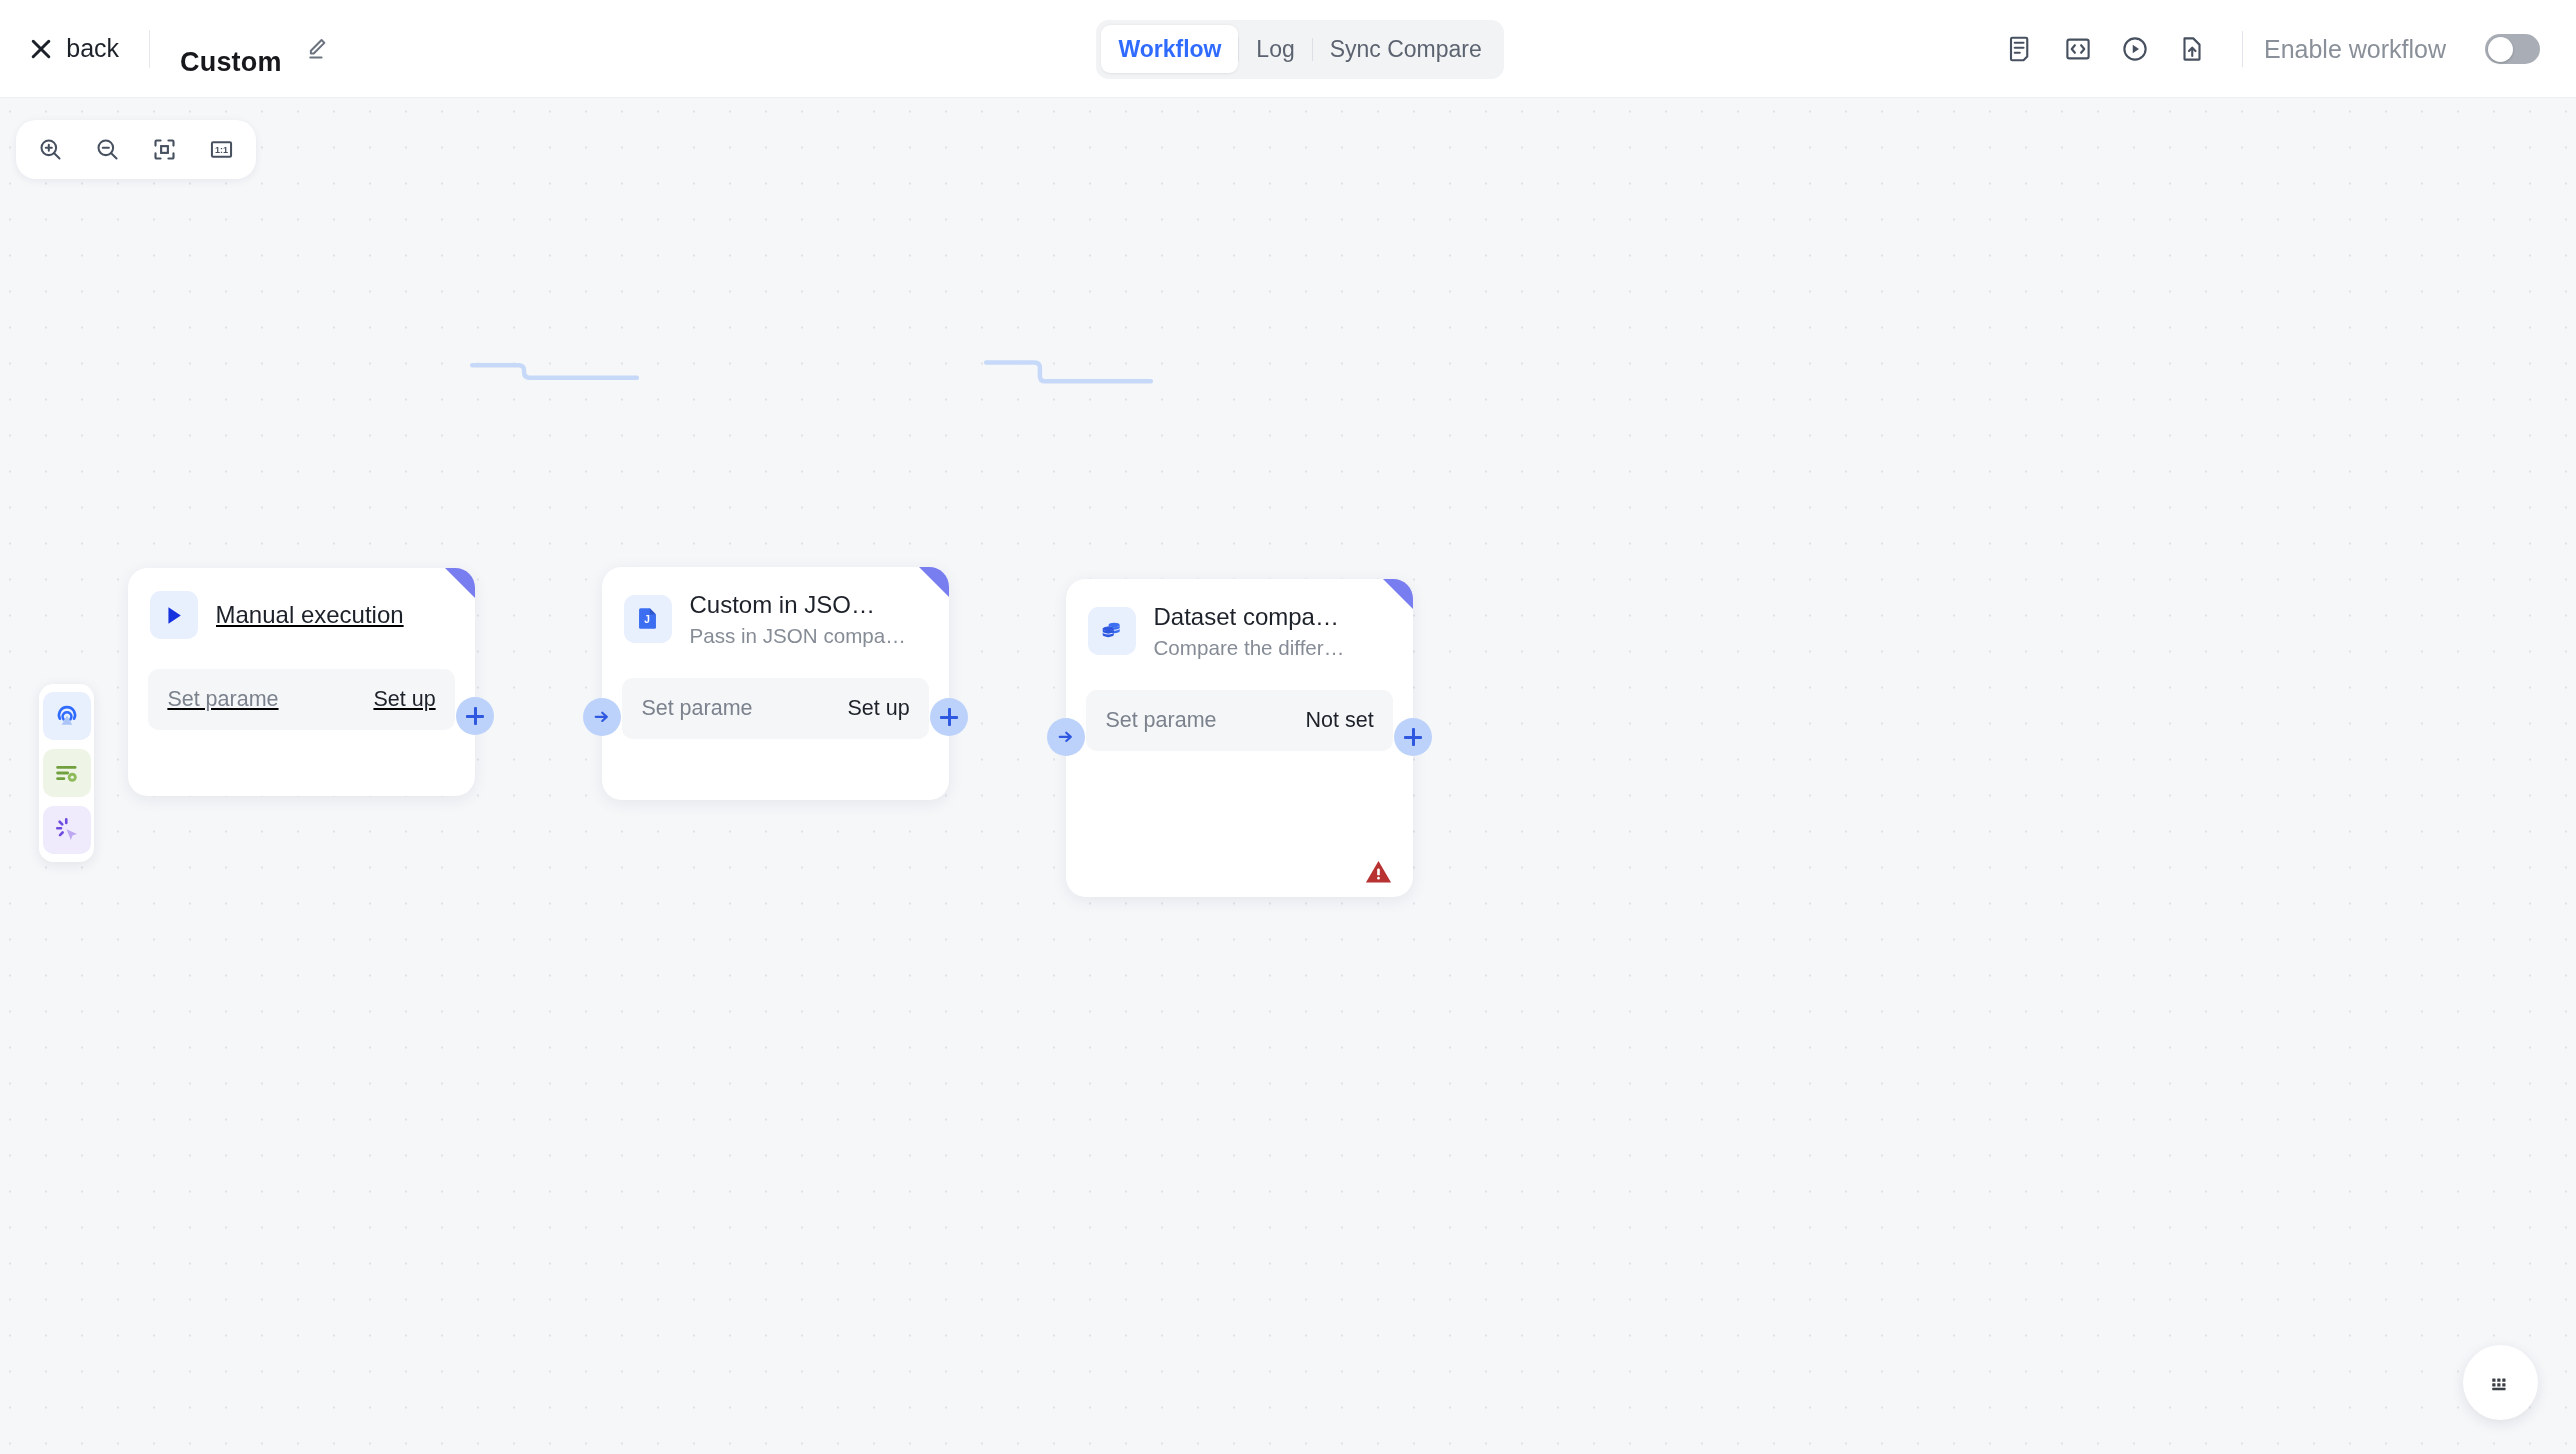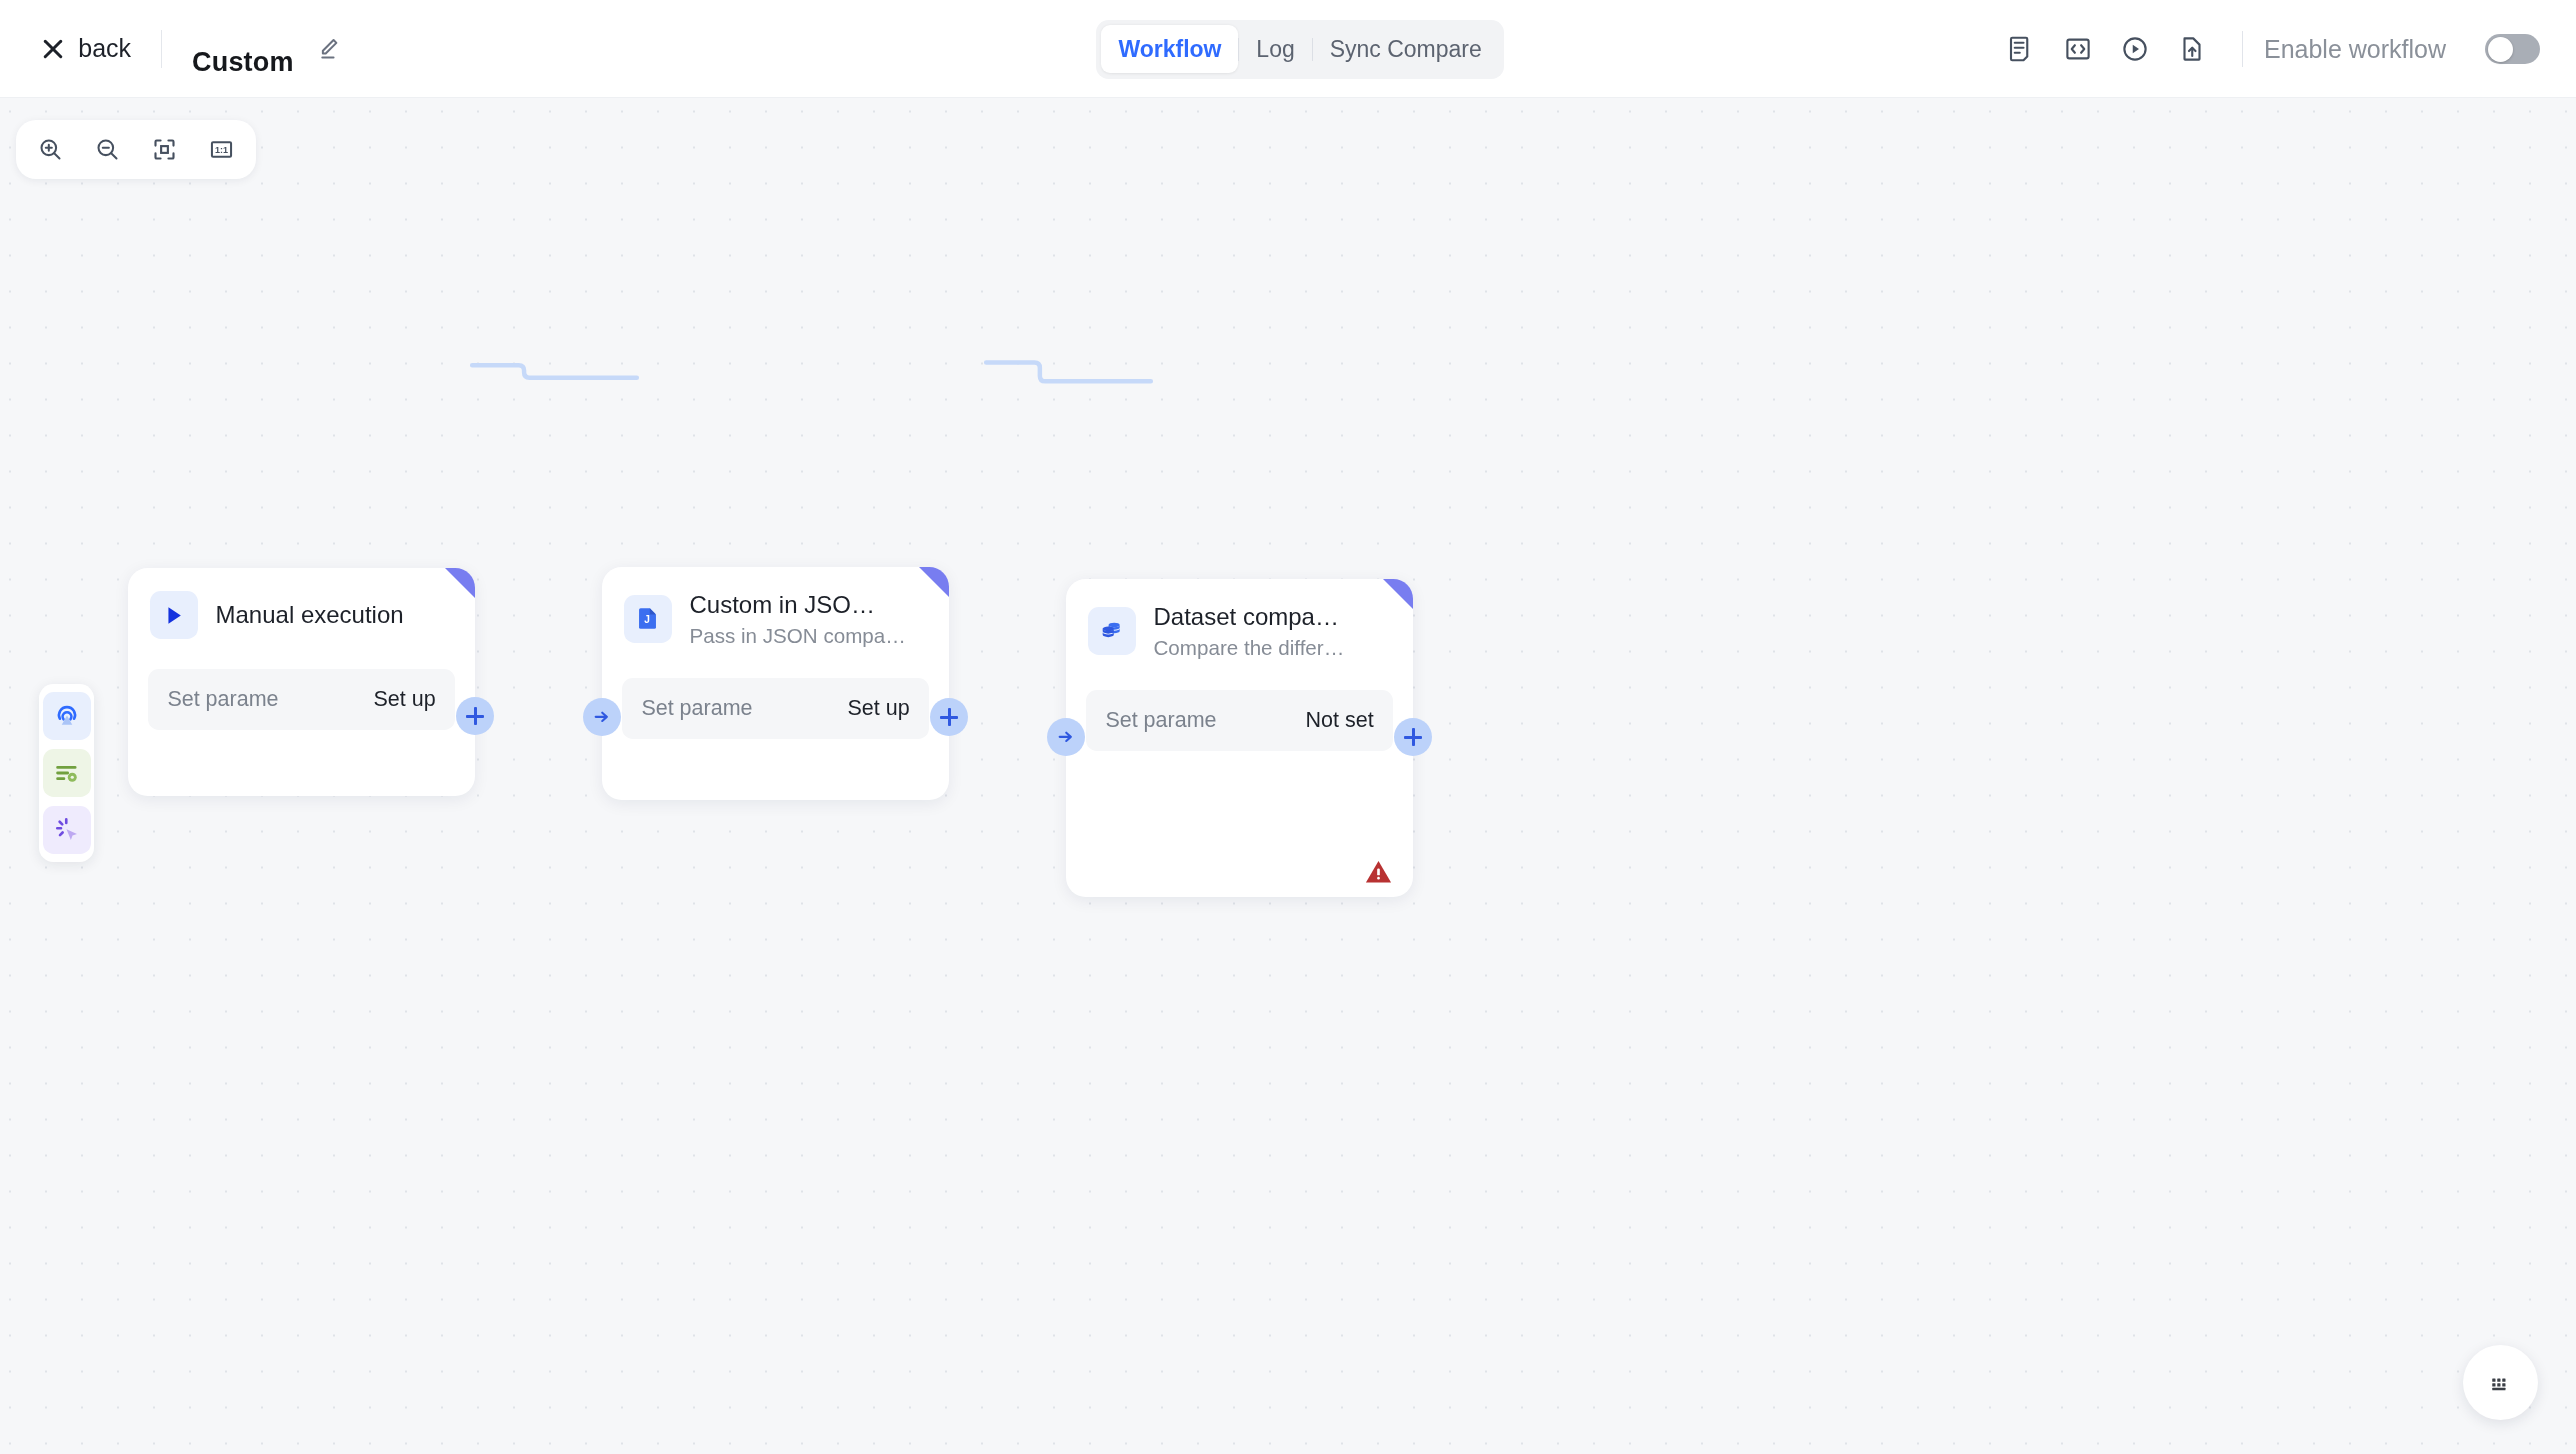--- a/index.html
+++ b/index.html
@@ -13,21 +13,21 @@
 
   
   .header {
     position: absolute; top: 0; left: 0;
     width: 2576px; height: 98px;
     background: #ffffff;
     border-bottom: 0.9px solid #eef0f3;
     display: flex; align-items: center;
     z-index: 30;
   }
-  .hdr-left { display: flex; align-items: center; padding-left: 41px; flex: 0 0 auto; }
+  .hdr-left { display: flex; align-items: center; padding-left: 29px; flex: 0 0 auto; }
   .back-btn { display: flex; align-items: center; gap: 14.3px; cursor: pointer; }
   .close-x { width: 23px; height: 23px; position: relative; }
   .close-x:before, .close-x:after {
     content: ""; position: absolute; left: 50%; top: 50%;
     width: 25px; height: 3px; background: #1d2129; border-radius: 1.8px;
   }
   .close-x:before { transform: translate(-50%,-50%) rotate(45deg); }
   .close-x:after  { transform: translate(-50%,-50%) rotate(-45deg); }
   .back-label { font-size: 25px; color: #1d2129; }
   .hdr-divider { width: 0.9px; height: 38px; background: #e4e7ec; margin: 0 30px; }
@@ -283,21 +283,21 @@
     </div>
 
     <svg class="edge" style="left:465px; top:242px; width:179px; height:54px;" viewBox="0 0 200 60">
       <path d="M8 28 H60 Q66 28 66 34 V36 Q66 42 72 42 H192" stroke="#c6d9f9" stroke-width="5" fill="none" stroke-linecap="round"></path>
     </svg>
 
     <svg class="edge" style="left:979px; top:242px; width:179px; height:63px;" viewBox="0 0 200 70">
       <path d="M8 25 H62 Q68 25 68 31 V40 Q68 46 74 46 H192" stroke="#c6d9f9" stroke-width="5" fill="none" stroke-linecap="round"></path>
     </svg>
 
-    <div class="node" style="left:128px; top:470px; height:228px;">
+    <div class="node" style="left:128px; top:470px; height:228px;text-decoration:underline;">
       <div class="node-clip">
         <div class="corner-fold"></div>
       </div>
       <div class="node-head">
         <div class="node-icon">
           <svg width="27" height="27" viewBox="0 0 24 24">
             <path d="M7.5 4.6 18.5 12 7.5 19.4z" fill="#1432de"></path>
           </svg>
         </div>
         <div class="node-texts">

